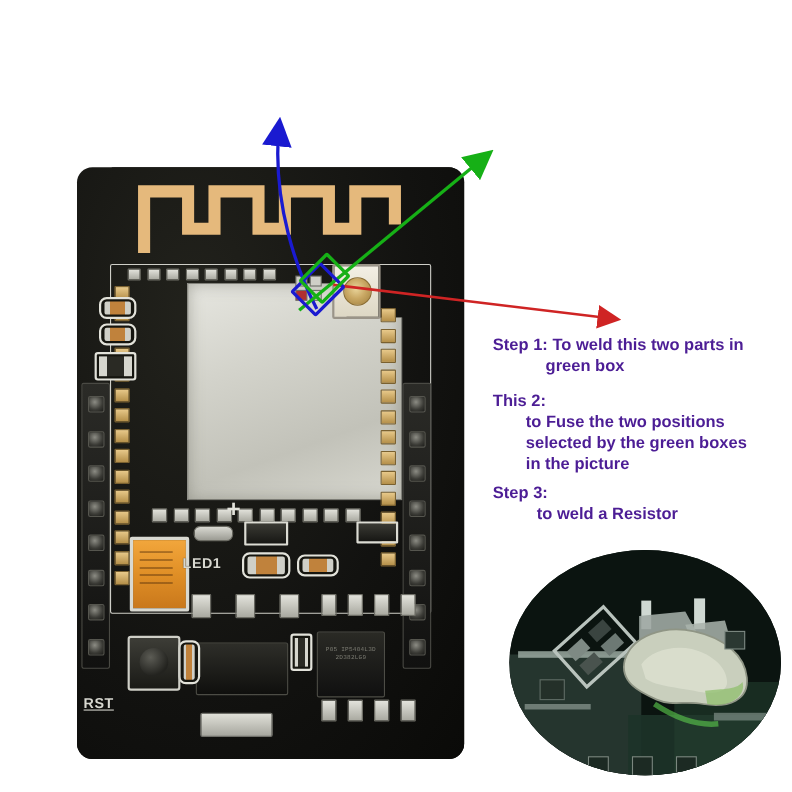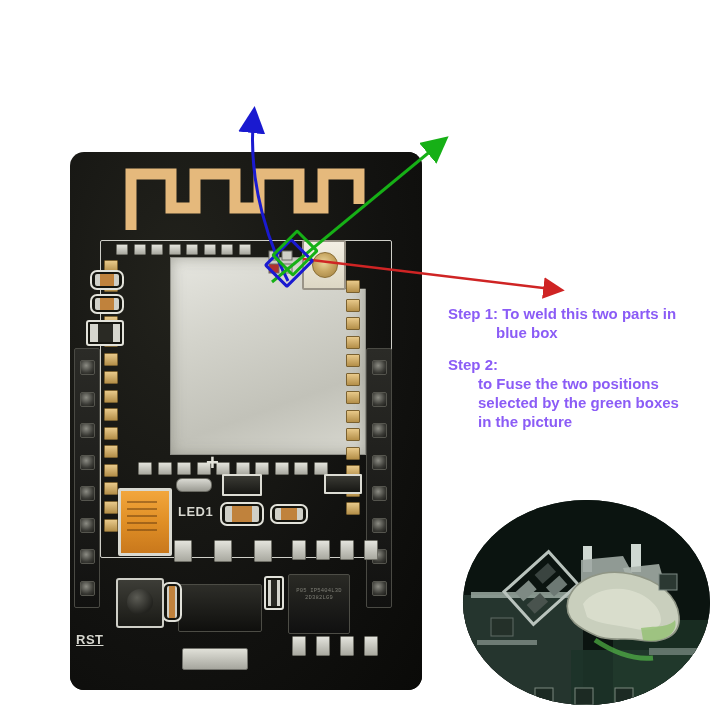--- a/index.html
+++ b/index.html
@@ -27,21 +27,21 @@
     font-size: 19.5px;
     line-height: 24.5px;
     letter-spacing: -0.2px;
     white-space: pre-line;
   }
 
   
   .steps {
     position: absolute;
     left: 448px;
-    color: #8b5cf6;
+    color: #4c1d95;
     font-weight: bold;
     font-size: 15px;
     line-height: 19px;
     white-space: pre-line;
   }
   #step1 { top: 285px; width: 262px; }
   #step2 { top: 336px; width: 262px; }
   #step3 { top: 420px; width: 262px; }
   #results { top: 468px; width: 262px; }
   .indent1 { display:block; padding-left: 48px; }
@@ -410,21 +410,21 @@
       <div class="smd" style="left:106px; top:326px; width:34px; height:12px; border-radius:6px;"></div>
 
       <div class="smd dark" style="left:152px; top:322px; width:36px; height:18px; border:2px solid #dcdcd4;"></div>
 
       <div class="smd cap-outline" style="left:150px; top:350px; width:40px; height:20px;"></div>
 
       <div class="smd cap-outline" style="left:200px; top:352px; width:34px; height:16px;"></div>
 
       <div class="smd dark" style="left:254px; top:322px; width:34px; height:16px; border:2px solid #dcdcd4;"></div>
 
-      <div class="silk" style="left:108px; top:352px;">LED1</div>
+      <div class="silk" style="left:96px; top:352px;">LED1</div>
 
       <div class="pad-row" style="left:104px; top:388px; gap:22px;">
         <div class="pad" style="width:16px;height:20px;"></div>
         <div class="pad" style="width:16px;height:20px;"></div>
         <div class="pad" style="width:16px;height:20px;"></div>
       </div>
 
       <div class="pad-row" style="left:222px; top:388px; gap:10px;">
         <div class="pad" style="width:12px;height:18px;"></div>
         <div class="pad" style="width:12px;height:18px;"></div>
@@ -476,30 +476,34 @@
 
     <line x1="303" y1="259" x2="560" y2="290" stroke="#cf2424" stroke-width="2.4" marker-end="url(#ah-red)"></line>
 
     <rect x="-18" y="-15" width="36" height="30" rx="1" transform="translate(289,263) rotate(-45)" fill="none" stroke="#1a1ad0" stroke-width="3"></rect>
 
     <rect x="-17" y="-14" width="34" height="28" rx="1" transform="translate(295,253) rotate(-45)" fill="none" stroke="#16b016" stroke-width="3"></rect>
   </svg>
 
   <div id="step1" class="steps">
     <span>Step 1: To weld this two parts in</span>
-    <span class="indent1">blue box</span>
+    <span class="indent1">green box</span>
   </div>
 
   <div id="step2" class="steps">
-    <span>Step 2:</span>
+    <span>This 2:</span>
     <span class="indent2">to Fuse the two positions
 selected by the green boxes
 in the picture</span>
   </div>
 
+  <div id="step3" class="steps">
+    <span>Step 3:</span>
+    <span class="indent3">to weld a Resistor</span>
+  </div>
 
 
   <div id="inset">
     <svg viewBox="0 0 247 205" width="247" height="205">
       <rect x="0" y="0" width="247" height="205" fill="#0b1410"></rect>
 
       <rect x="0" y="95" width="120" height="110" fill="#2a3b34" opacity=".85"></rect>
       <rect x="108" y="150" width="139" height="55" fill="#1d3329" opacity=".9"></rect>
       <rect x="150" y="120" width="97" height="85" fill="#24402f" opacity=".55"></rect>
 

